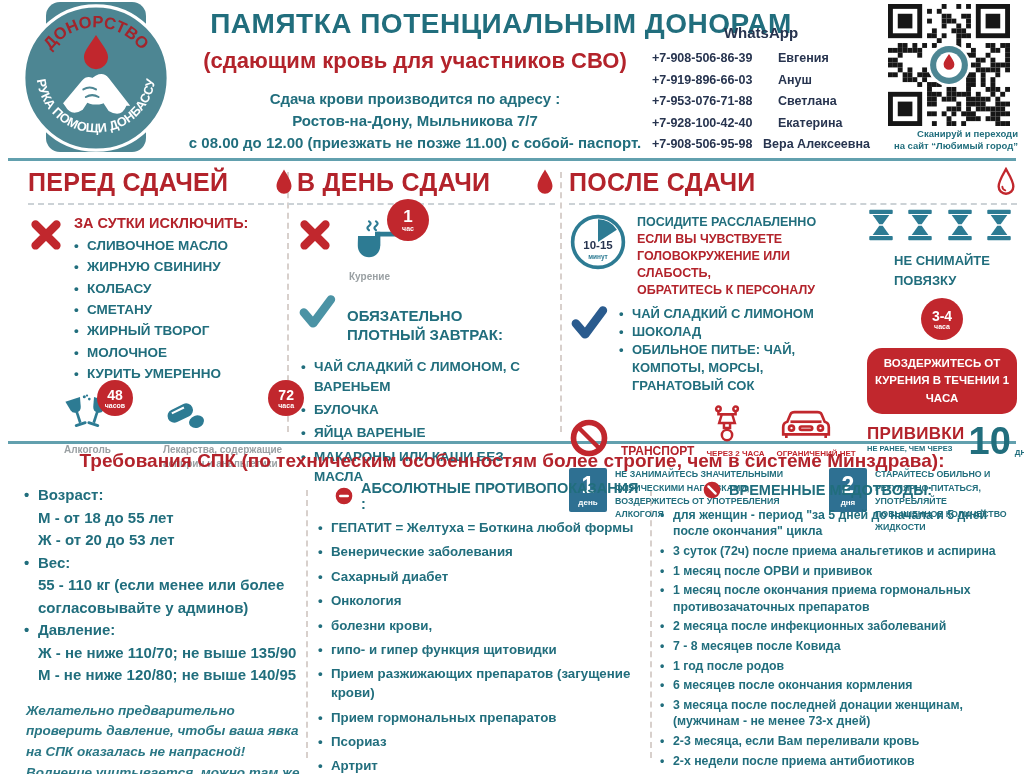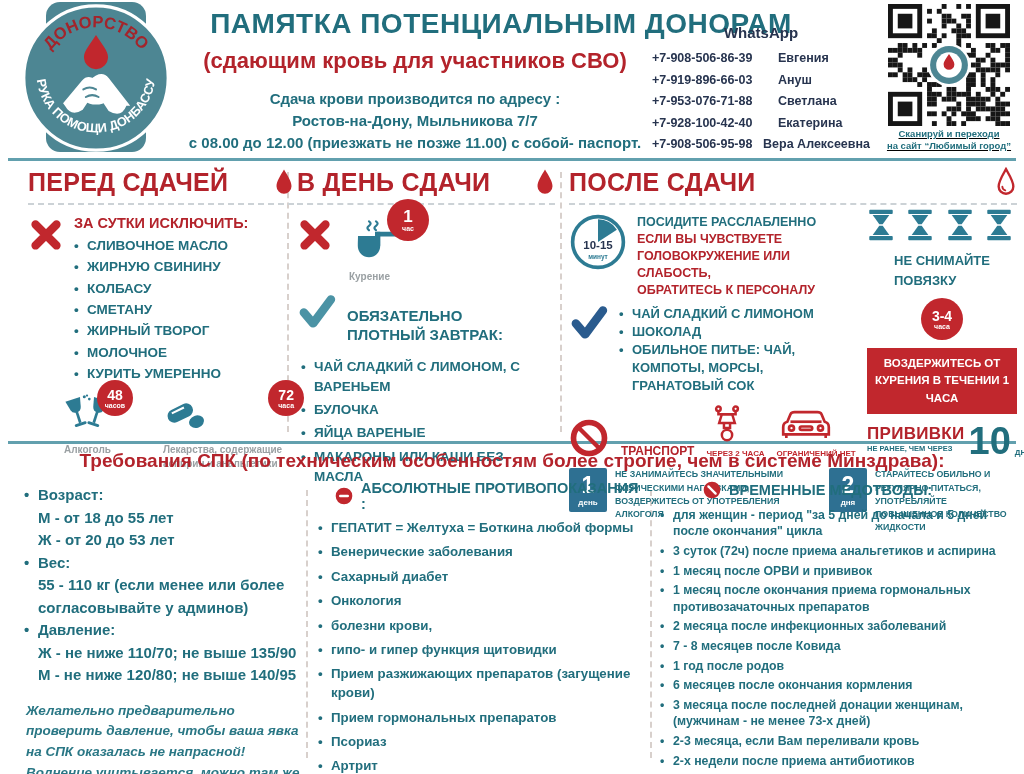--- a/index.html
+++ b/index.html
@@ -25,21 +25,21 @@
     font-size:28px;font-weight:700;color:var(--teal);letter-spacing:.5px;}
   .hdr-sub{position:absolute;left:176px;top:48px;width:478px;text-align:center;
     font-size:22px;font-weight:700;color:var(--red);}
   .hdr-addr{position:absolute;left:176px;top:88px;width:478px;text-align:center;
     font-size:15px;font-weight:700;color:var(--teal);line-height:1.45;}
   .wa{position:absolute;left:652px;top:24px;width:218px;color:var(--navy);}
   .wa-title{text-align:center;font-size:15px;font-weight:700;margin-bottom:7px;}
   .wa-row{display:flex;gap:8px;font-size:12.5px;font-weight:700;line-height:1.72;}
   .wa-phone{width:118px;white-space:nowrap;}
   .wa-name{white-space:nowrap;}
-  .qr-block{position:absolute;left:880px;top:4px;width:138px;text-align:center;text-decoration:underline;}
+  .qr-block{position:absolute;left:880px;top:4px;width:138px;text-align:right;}
   .qr{width:122px;height:122px;margin:0 auto;}
   .qr-cap{margin-top:2px;font-size:9.5px;font-weight:700;color:var(--teal);white-space:pre-line;line-height:1.3;}
 
   .rule{position:absolute;left:8px;width:1008px;height:2.5px;background:#62a0ae;}
   .rule1{top:158px;} .rule2{top:441px;}
   .vsep{position:absolute;border-left:2px dashed var(--dash);}
 
   
   .col{position:absolute;top:164px;height:276px;}
   .col-before{left:28px;width:266px;}
@@ -88,21 +88,21 @@
   .trans-label{font-size:12px;font-weight:700;color:var(--red);margin-bottom:0;}
   .nosign{width:40px;height:40px;}
   .tcap{font-size:8px;font-weight:700;color:var(--badge-red);text-align:center;margin-top:2px;white-space:nowrap;}
 
   .hg-row{display:flex;justify-content:space-between;width:146px;margin-top:4px;}
   .bandage{display:flex;align-items:center;gap:8px;margin-top:10px;flex-direction:column;}
   .bandage-label{font-size:13px;font-weight:700;color:var(--teal);white-space:pre-line;line-height:1.5;}
   .badge-stat{position:static;flex:0 0 42px;width:42px;height:42px;}
   .badge-stat .num{font-size:14px;} .badge-stat .unit{font-size:7px;}
   .redbox{margin-top:8px;background:var(--badge-red);color:#fff;text-align:center;
-    font-size:11.5px;font-weight:700;line-height:1.5;padding:7px 0;}
+    font-size:11.5px;font-weight:700;line-height:1.5;padding:7px 0;border-radius:15px;}
   .vacc{display:flex;align-items:flex-start;gap:4px;margin-top:10px;}
   .vacc-l1{font-size:17px;font-weight:700;color:var(--red);letter-spacing:.3px;}
   .vacc-l2{font-size:7.5px;font-weight:700;color:var(--teal);margin-top:0;}
   .vacc-num{font-size:38px;font-weight:700;color:var(--teal);line-height:.9;}
   .vacc-unit{font-size:8px;font-weight:700;color:var(--teal);margin-top:24px;}
 
   .daysrow{display:flex;gap:16px;margin-top:10px;}
   .dayitem{display:flex;gap:8px;}
   .daybadge{flex:0 0 38px;width:38px;height:44px;background:var(--day-blue);color:#fff;
     display:flex;flex-direction:column;align-items:center;justify-content:center;line-height:1;border-radius:2px;}

